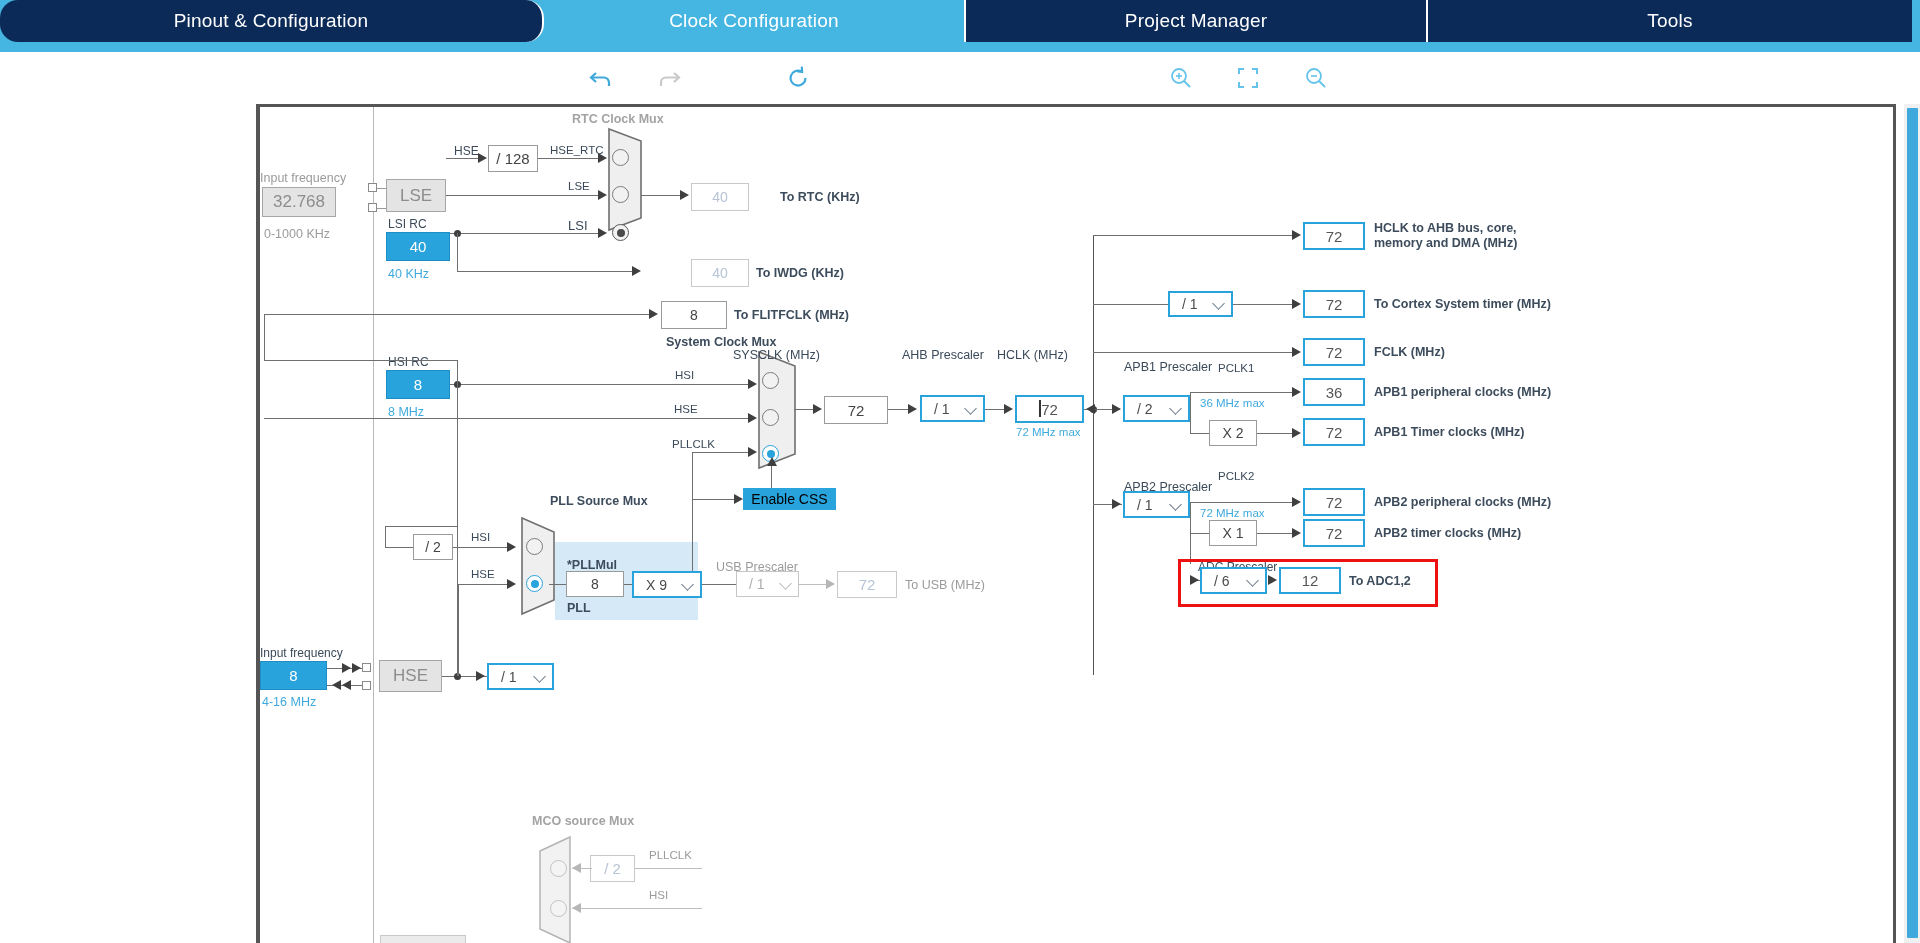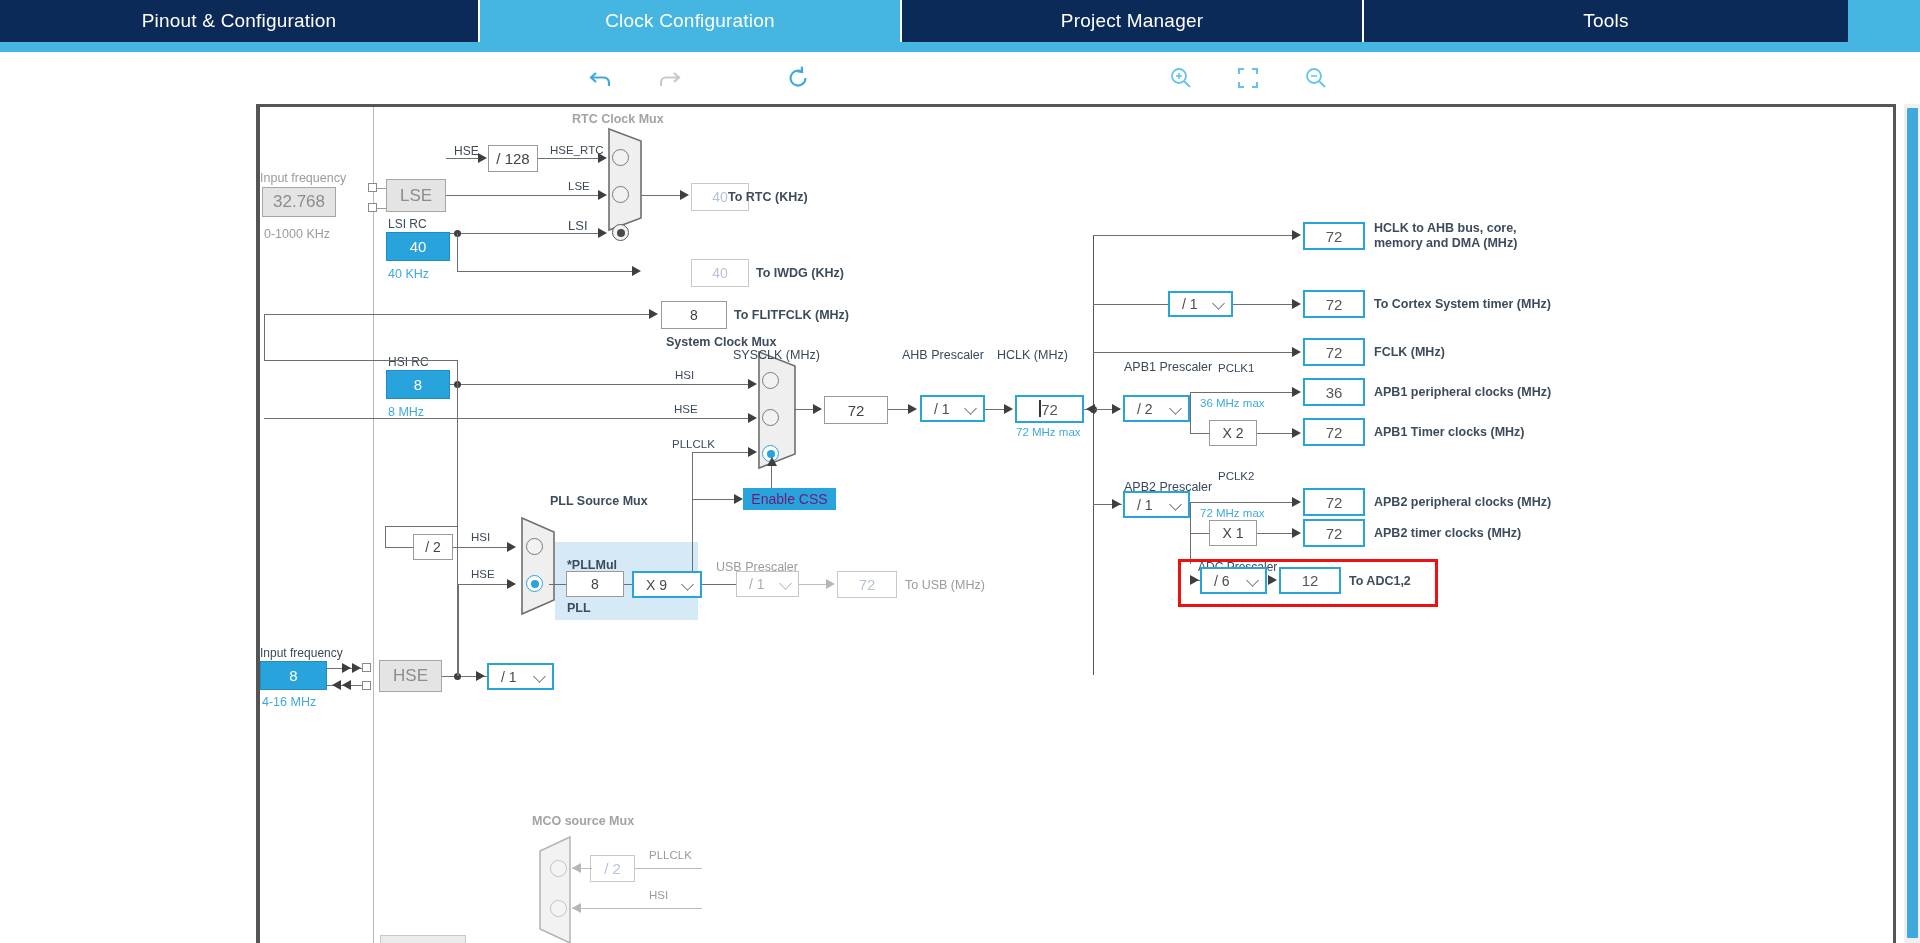--- a/index.html
+++ b/index.html
@@ -22,21 +22,21 @@
     height: 42px;
     display: flex; align-items: center; justify-content: center;
     color: #ffffff;
     font-size: 19px;
     letter-spacing: 0.2px;
     cursor: pointer;
     border-right: 2px solid #ffffff;
   }
   .tab.inactive { background: #0b2a58; }
   .tab.active   { background: #45b6e2; }
-  #tab0 { width: 480px; }
+  #tab0 { width: 544px; border-radius: 18px; }
   #tab1 { width: 422px; }
   #tab2 { width: 462px; }
   #tab3 { width: 484px; border-right: none; }
 
   #tabstrip {
     position: absolute; left: 0; top: 42px;
     width: 1920px; height: 10px;
     background: #45b6e2;
   }
 
@@ -222,21 +222,21 @@
   #adc-highlight {
     position: absolute;
     border: 3px solid #ee1111;
     background: transparent;
   }
 
   
   #enable-css {
     position: absolute;
     background: #29a3dc;
-    color: #701a75;
+    color: #000000;
     font-size: 14px;
     display: flex; align-items: center; justify-content: center;
     cursor: pointer;
   }
 
   
   .term {
     position: absolute;
     width: 9px; height: 9px;
     background: #ffffff;
@@ -357,21 +357,21 @@
         <polygon points="2,2 34,14 34,91 2,103" fill="#efefef" stroke="#6f6f6f" stroke-width="1.6"></polygon>
       </svg>
     </div>
     <div class="radio" style="left:352px; top:42px;"></div>
     <div class="radio" style="left:352px; top:79px;"></div>
     <div class="radio on" style="left:352px; top:117px;"></div>
 
     <div class="wire h" style="left:381px; top:88px; width:44px;"></div>
     <div class="arrow" style="left:420px; top:83px;"></div>
     <div class="vbox dim" style="left:431px; top:76px; width:58px; height:28px;">40</div>
-    <div class="lbl bold" style="left:468px; top:83px;text-align:center;">To RTC (KHz)</div>
+    <div class="lbl bold" style="left:520px; top:83px;text-align:center;">To RTC (KHz)</div>
 
     <div class="vbox dim" style="left:431px; top:152px; width:58px; height:28px;">40</div>
     <div class="lbl bold" style="left:496px; top:159px;">To IWDG (KHz)</div>
 
     <div class="vbox plain" style="left:401px; top:194px; width:66px; height:28px;">8</div>
     <div class="lbl bold" style="left:474px; top:201px;">To FLITFCLK (MHz)</div>
     <div class="wire h" style="left:4px; top:207px; width:390px;"></div>
     <div class="arrow" style="left:389px; top:202px;"></div>
     <div class="wire v" style="left:4px; top:207px; height:46px;"></div>
 

